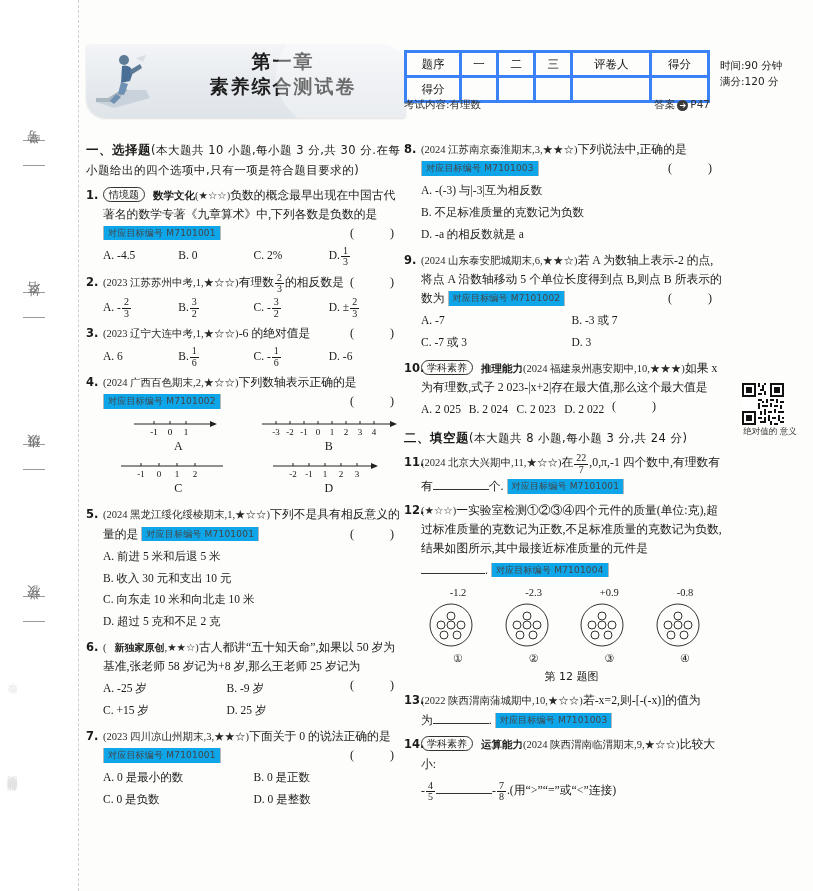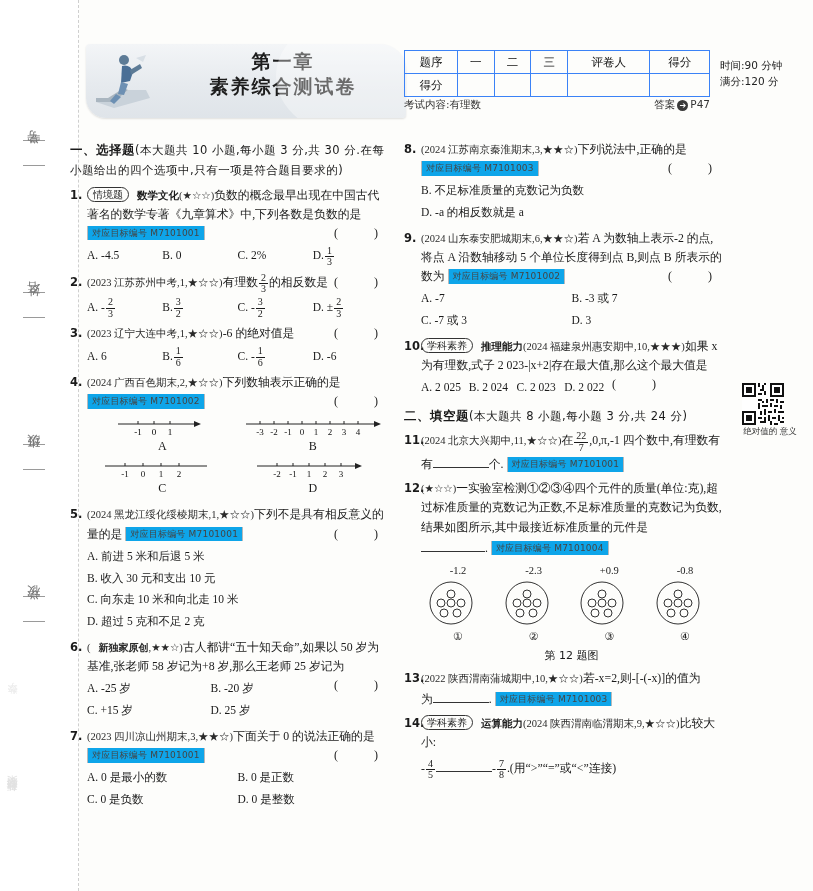--- a/index.html
+++ b/index.html
@@ -83,21 +83,21 @@
   }
   
   .head-box{
     position:absolute;left:404px;top:50px;width:400px;height:80px;
   }
   table.score{
     border-collapse:collapse;width:306px;
     font-family:"DejaVu Sans","Liberation Sans",sans-serif;
   }
   table.score td{
-    border:1px solid #3b82f6;
+    border:3px solid #3b82f6;
     height:20px;text-align:center;font-size:11.5px;padding:1px 3px;color:#111;
   }
   table.score td.lead{width:46px;}
   .exam-meta{
     position:absolute;left:0;top:48px;width:306px;
     font-size:10.5px;color:#333;
     font-family:"DejaVu Sans","Liberation Sans",sans-serif;
     display:flex;justify-content:space-between;align-items:center;
   }
   .ans-ptr{font-size:10.5px;}
@@ -109,21 +109,21 @@
   .time-box{
     position:absolute;left:316px;top:8px;
     font-size:10.5px;line-height:1.5;color:#222;
     font-family:"DejaVu Sans","Liberation Sans",sans-serif;
   }
   
   .col{
     position:absolute;top:140px;width:318px;
     font-size:11.8px;line-height:1.62;
   }
-  .col.left{left:70px;}
+  .col.left{left:86px;}
   .col.right{left:404px;}
   .sec-title{
     font-weight:bold;font-size:12.5px;letter-spacing:.5px;
     font-family:"DejaVu Sans","Liberation Sans",sans-serif;
   }
   .sec-title .norm{font-weight:normal;font-size:11.5px;}
   .q{margin-top:5px;display:flex;}
   .qnum{
     font-weight:bold;width:17px;flex:none;
     font-family:"DejaVu Sans","Liberation Sans",sans-serif;font-size:11.5px;
@@ -470,21 +470,21 @@
         </div>
       </div>
     </div>
 
     <div class="q">
       <div class="qnum">6.</div>
       <div class="qbody">
         <span class="meta">(<span class="tag-plain" style="font-size:10px">新独家原创</span>,★★☆)</span><span>古人都讲“五十知天命”,如果以 50 岁为基准,张老师 58 岁记为+8 岁,那么王老师 25 岁记为</span><span class="paren">(&nbsp;&nbsp;)</span>
         <div class="opts two">
           <div class="op">A. -25 岁</div>
-          <div class="op">B. -20 岁</div>
+          <div class="op">B. -9 岁</div>
           <div class="op">C. +15 岁</div>
           <div class="op">D. 25 岁</div>
         </div>
       </div>
     </div>
 
     <div class="q">
       <div class="qnum">7.</div>
       <div class="qbody">
         <span class="meta">(2023 四川凉山州期末,3,★★☆)</span><span>下面关于 0 的说法正确的是</span>
@@ -501,20 +501,21 @@
   </div>
 
   <div class="col right">
 
     <div class="q" style="margin-top:0">
       <div class="qnum">8.</div>
       <div class="qbody">
         <span class="meta">(2024 江苏南京秦淮期末,3,★★☆)</span><span>下列说法中,正确的是</span>
         <div><span class="goal">对应目标编号 M7101003</span><span class="paren">(&nbsp;&nbsp;)</span></div>
         <div class="opts one">
+          <div class="op">A. -(-3) 与|-3|互为相反数</div>
           <div class="op">B. 不足标准质量的克数记为负数</div>
           <div class="op">D. -a 的相反数就是 a</div>
         </div>
       </div>
     </div>
 
     <div class="q">
       <div class="qnum">9.</div>
       <div class="qbody">
         <span class="meta">(2024 山东泰安肥城期末,6,★★☆)</span><span>若 A 为数轴上表示-2 的点,将点 A 沿数轴移动 5 个单位长度得到点 B,则点 B 所表示的数为</span>

